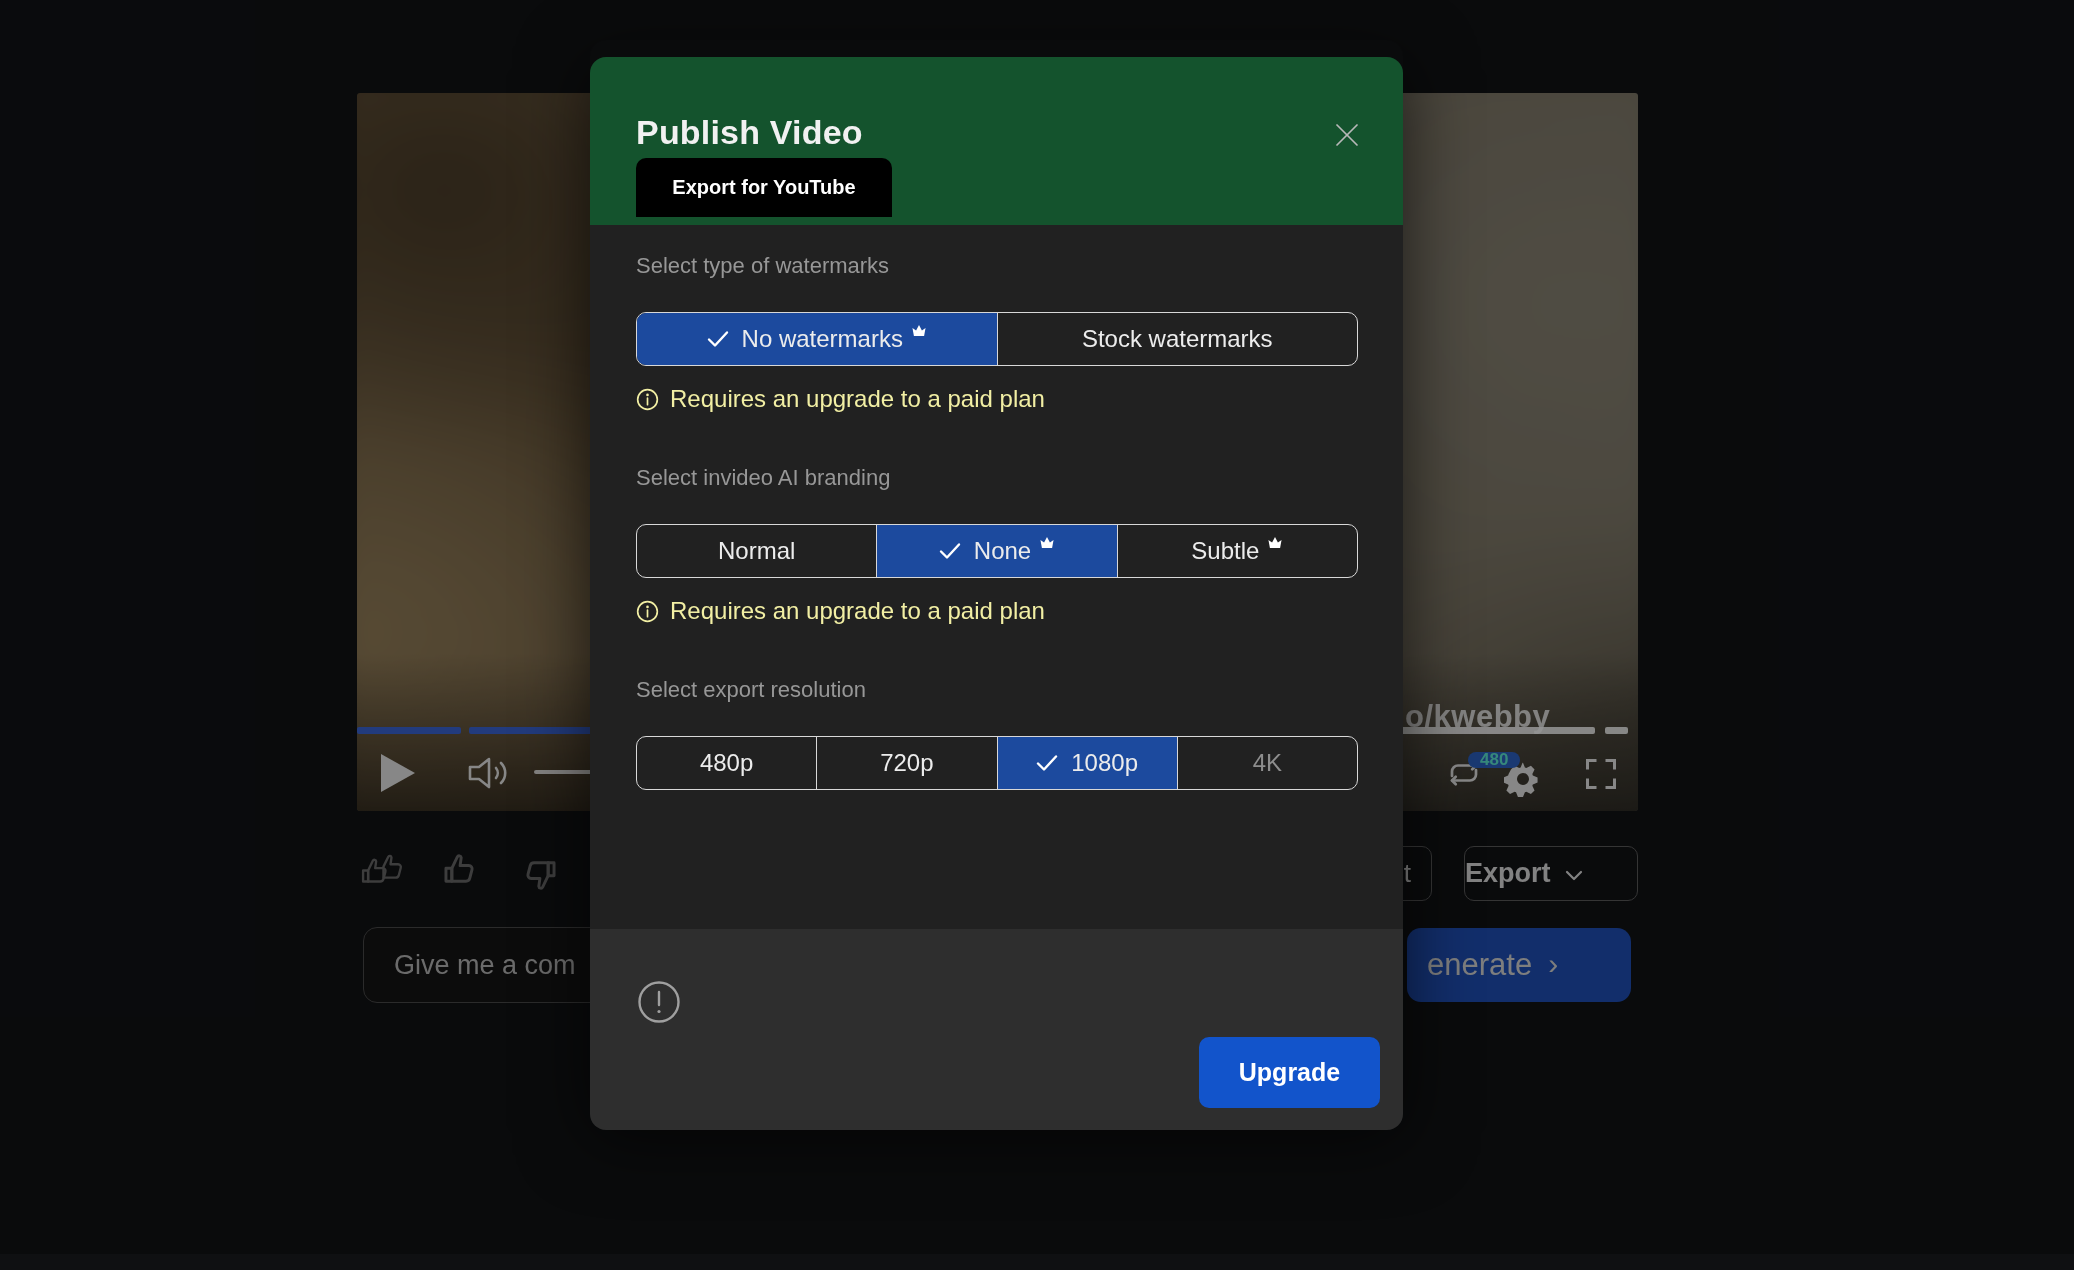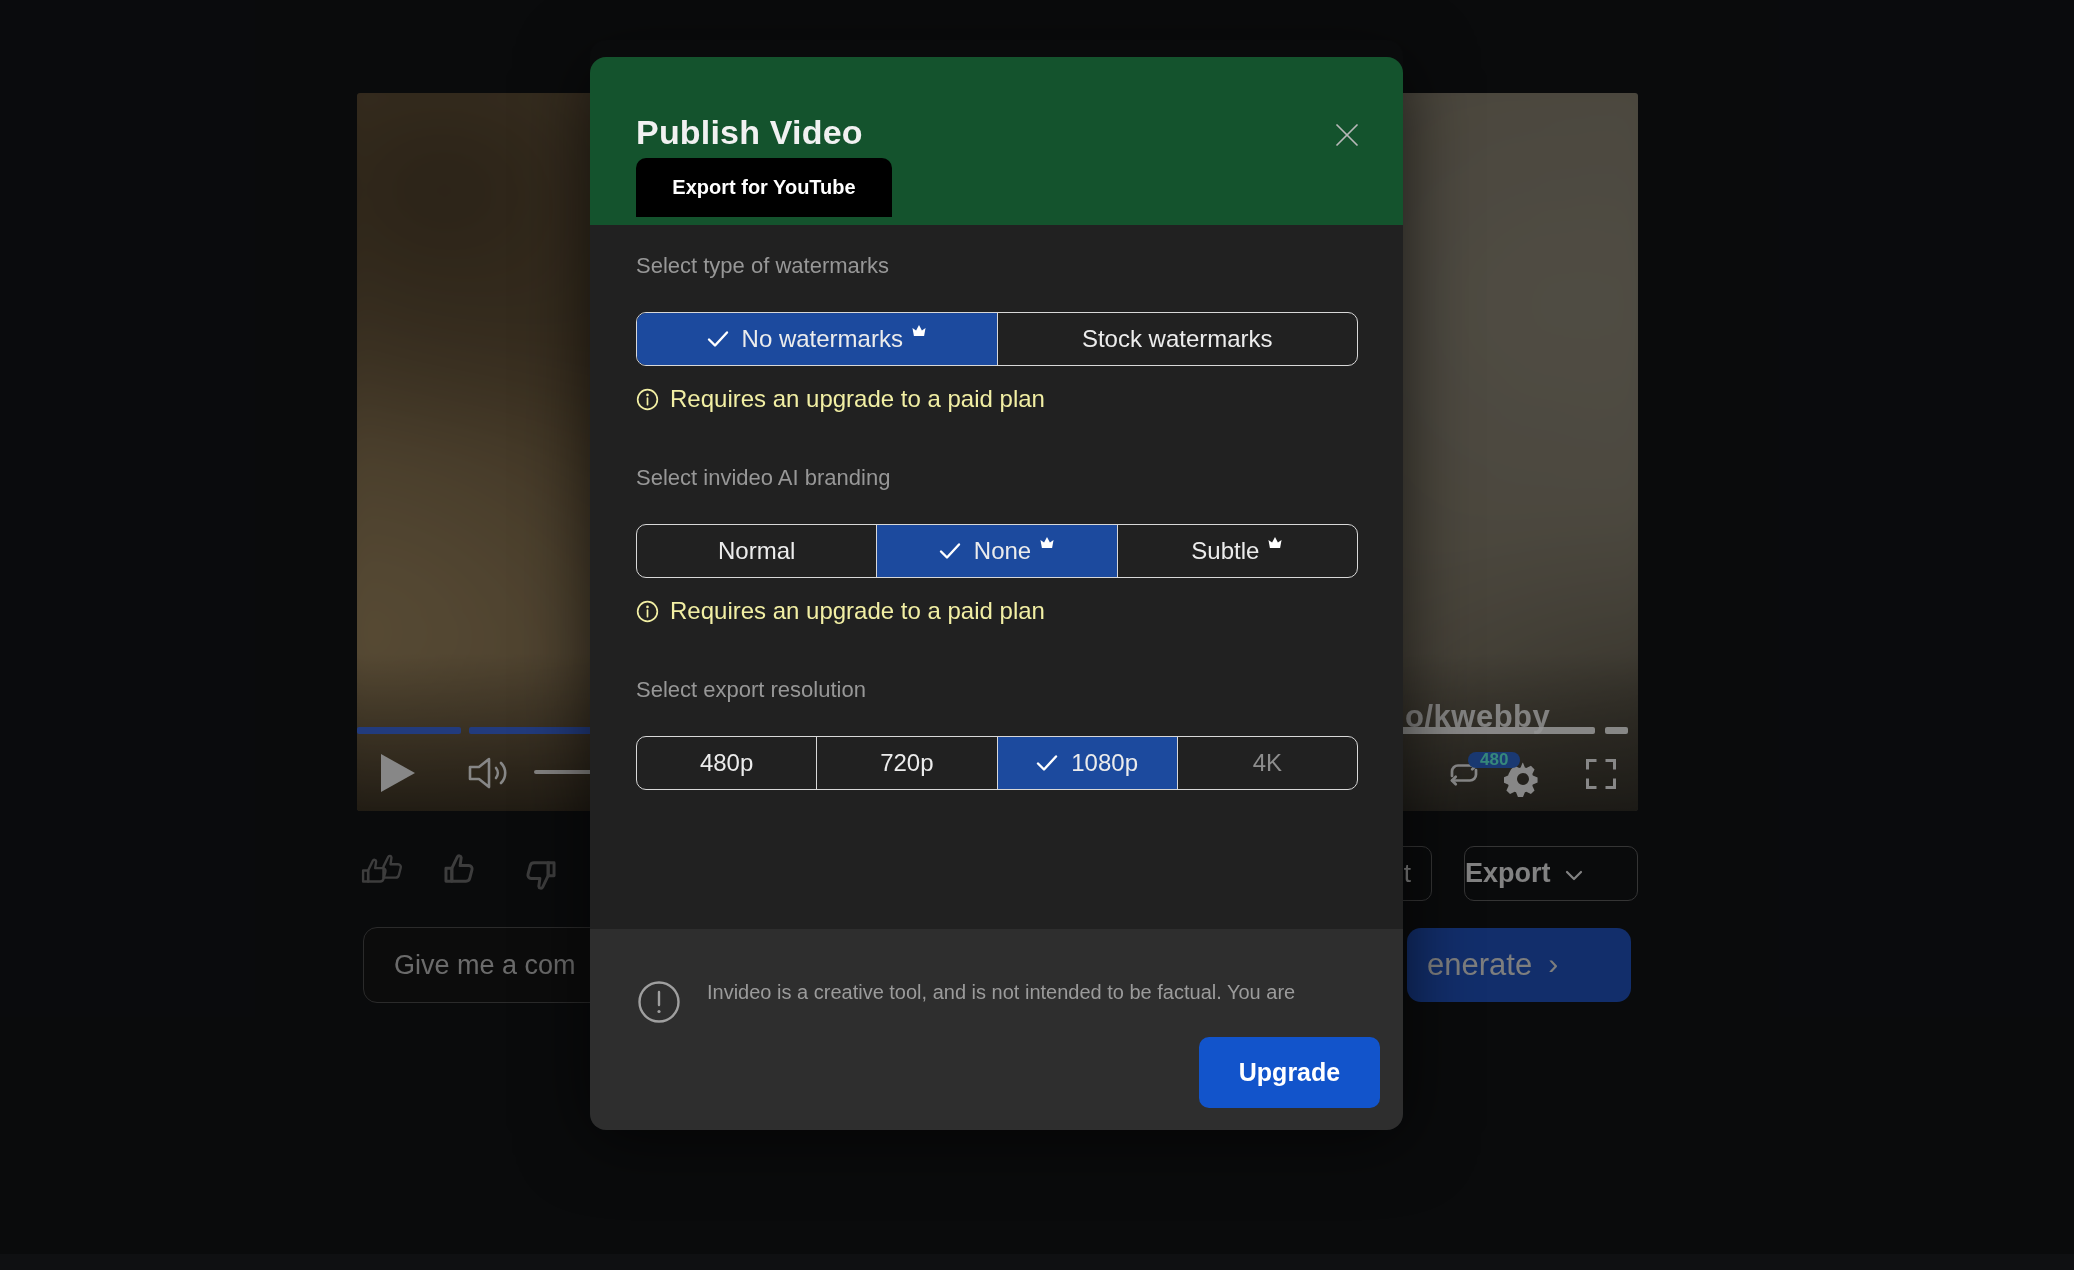--- a/index.html
+++ b/index.html
@@ -298,19 +298,18 @@
     </div>
     <div class="m-footer">
       <span class="alert-w">
         <svg width="46" height="46" viewBox="0 0 46 46" fill="none" stroke="currentColor" stroke-width="2.4" stroke-linecap="round">
           <circle cx="23" cy="23" r="19.5"></circle>
             <line x1="23" y1="13" x2="23" y2="26"></line>
             <circle cx="23" cy="32.5" r="1.6" fill="currentColor" stroke="none"></circle>
         </svg>
       </span>
       <div class="disclaimer">
-        <span>Invideo is a creative tool, and is not intended to be factual. You are</span>
       </div>
       <button class="upgrade-btn">Upgrade</button>
     </div>
   </div>
 
 </div>
 
 </body></html>

